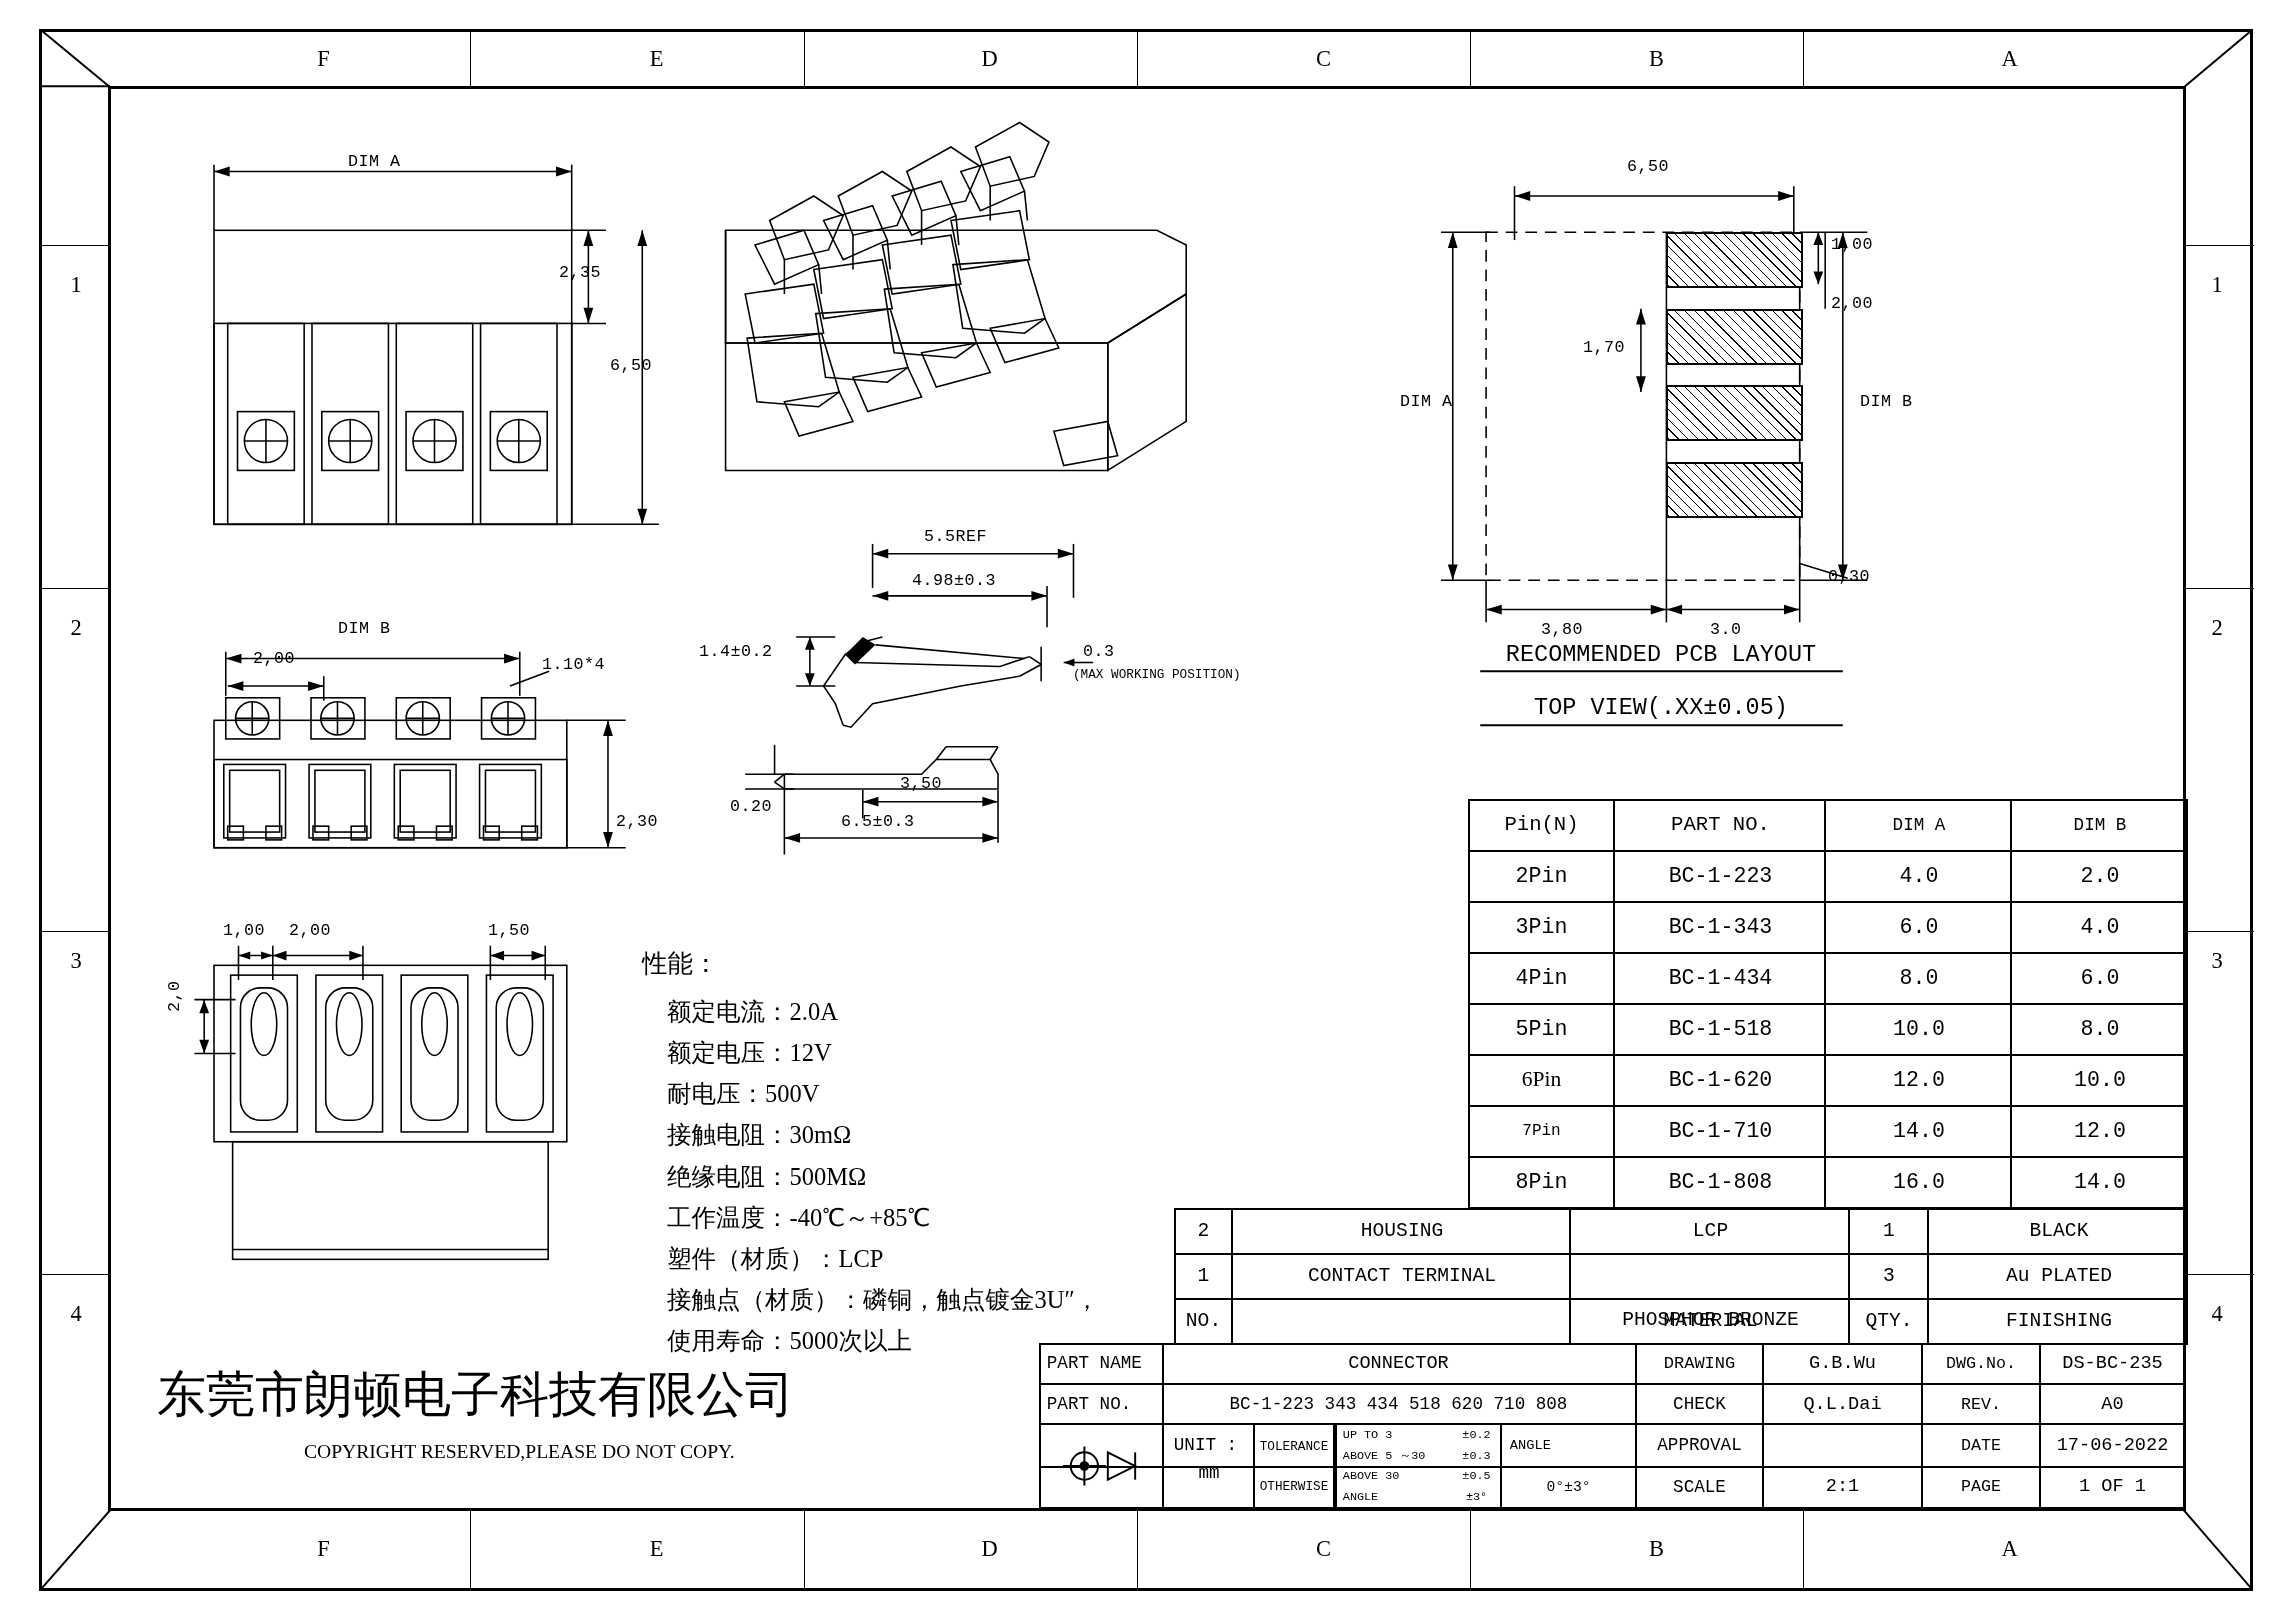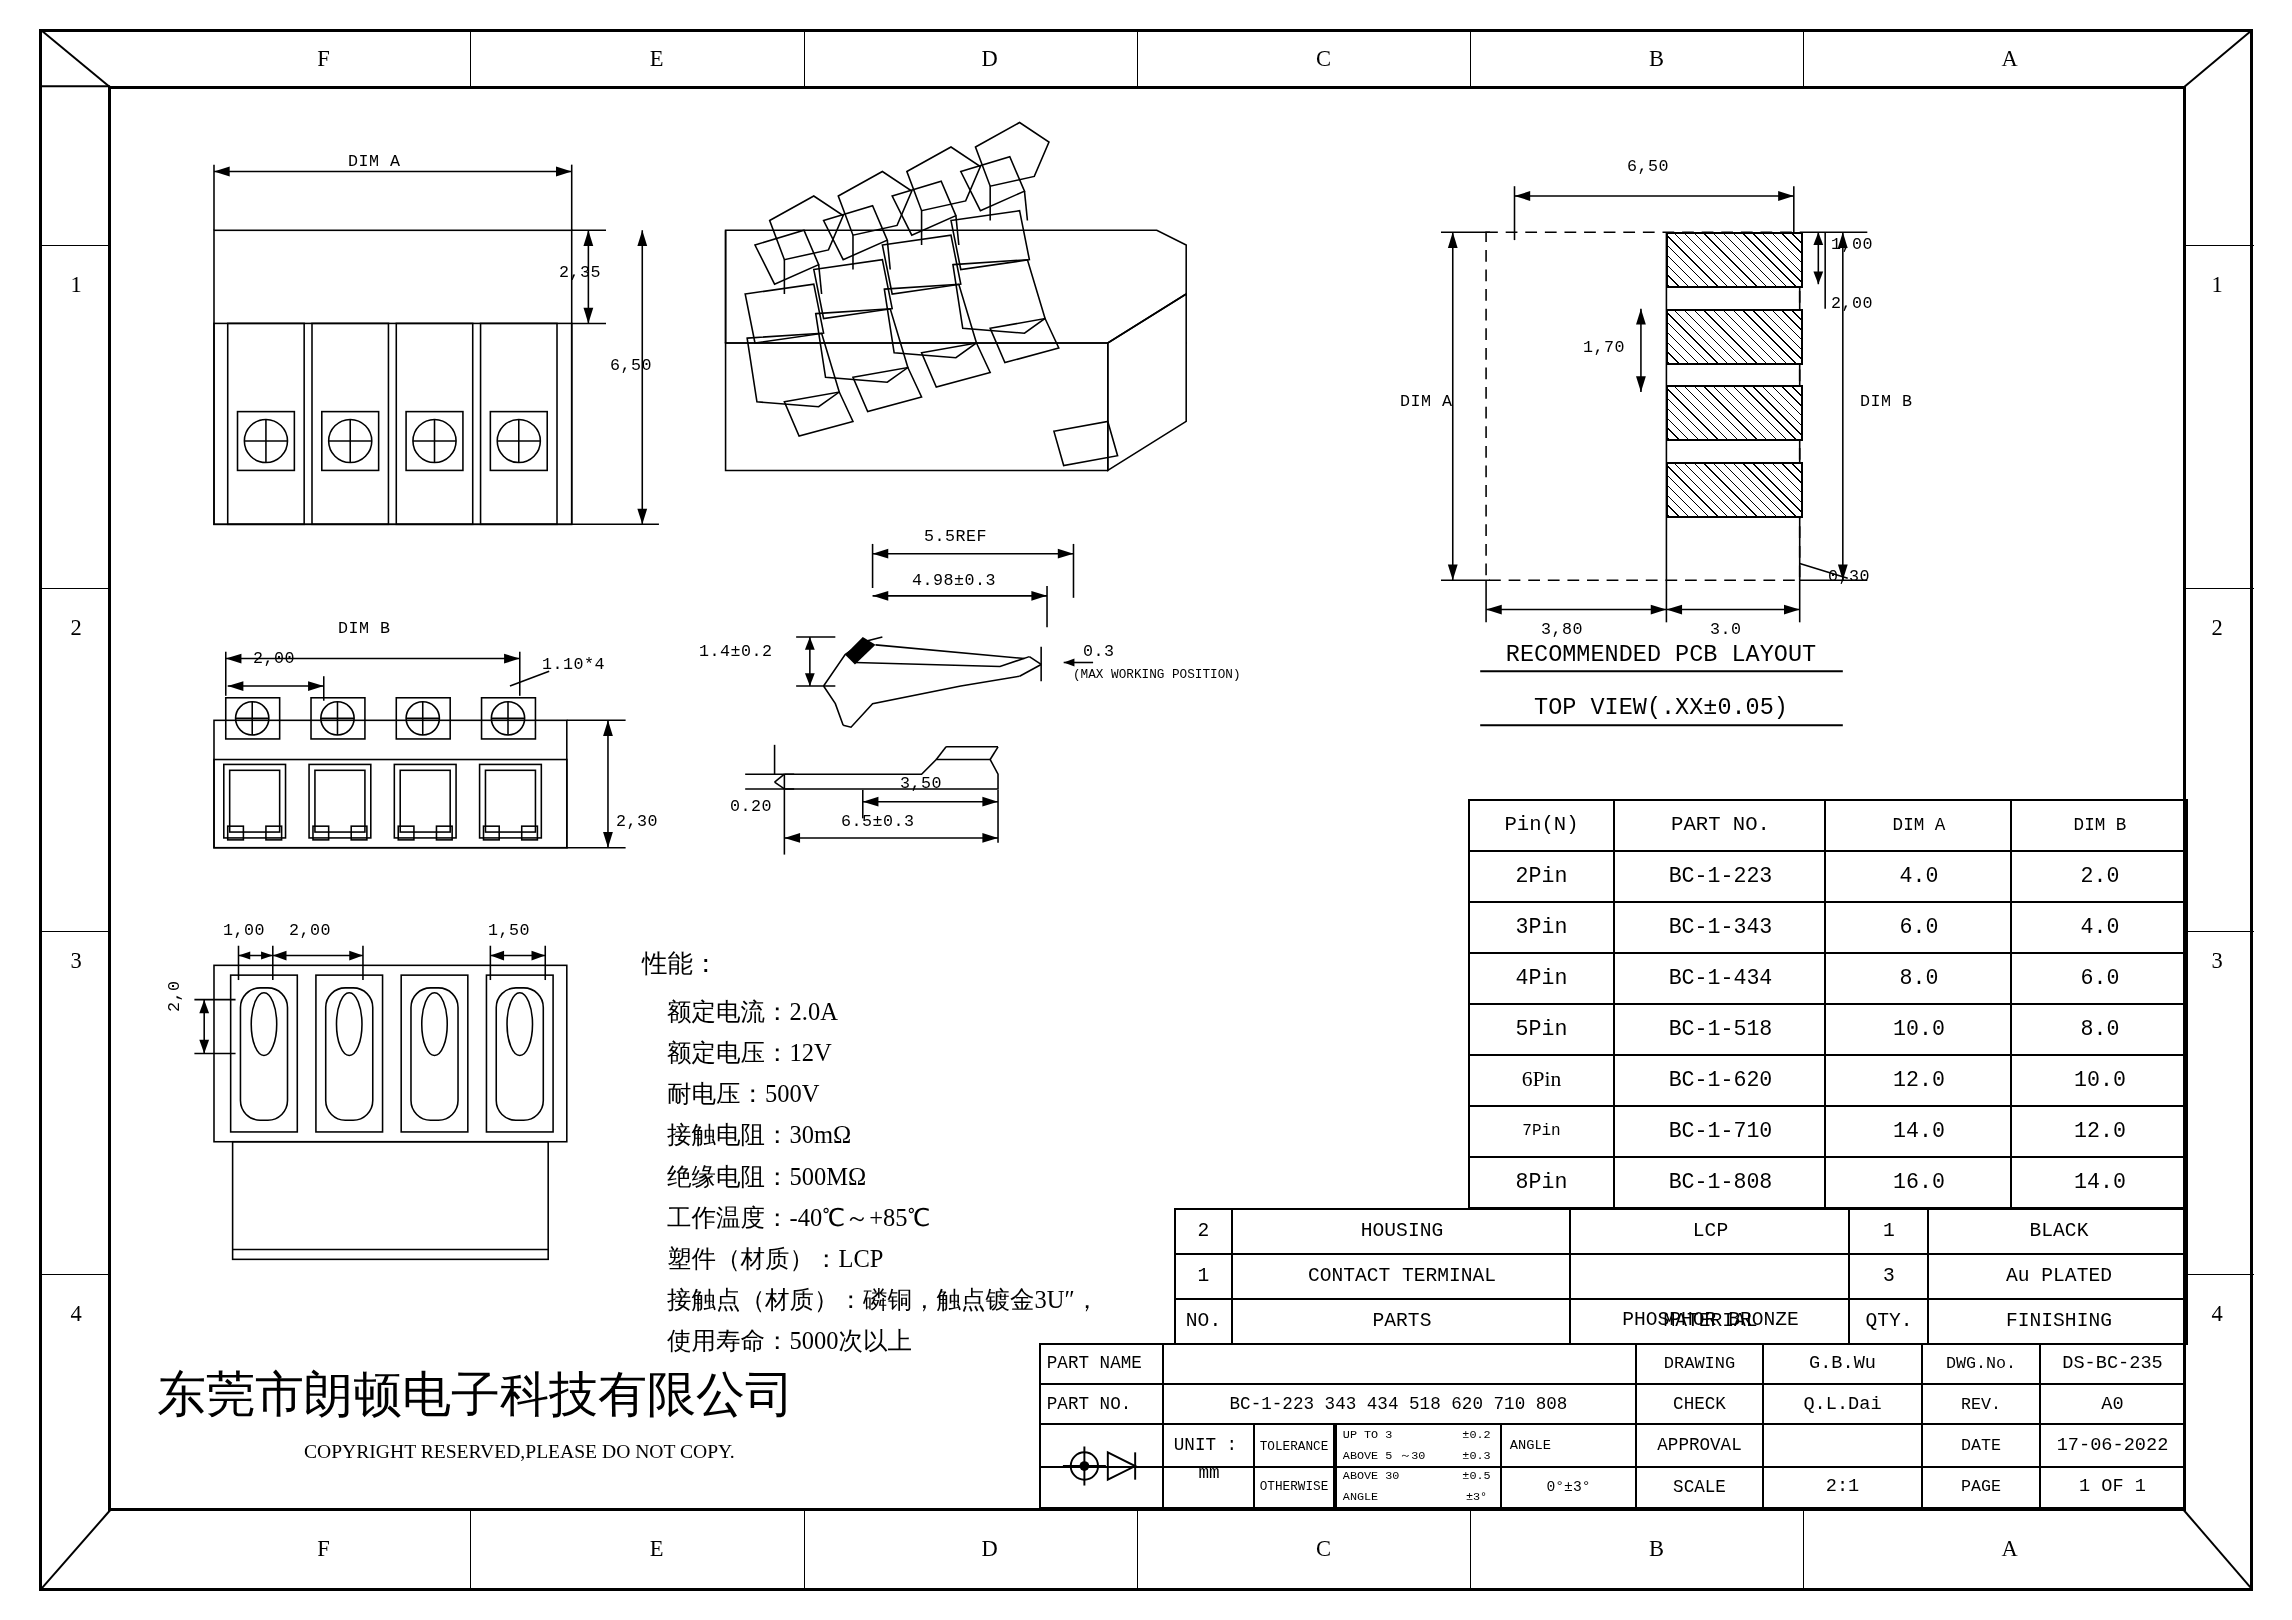--- a/index.html
+++ b/index.html
@@ -500,21 +500,20 @@
       <div class="cell" style="left:59px;top:0px;width:338px;height:45px;font-size:19.6px;font-family:'Liberation Mono',monospace;">HOUSING</div>
       <div class="cell" style="left:397px;top:0px;width:279px;height:45px;font-size:19.6px;font-family:'Liberation Mono',monospace;">LCP</div>
       <div class="cell" style="left:676px;top:0px;width:78px;height:45px;font-size:19.6px;font-family:'Liberation Mono',monospace;">1</div>
       <div class="cell" style="left:755px;top:0px;width:260px;height:45px;font-size:19.6px;font-family:'Liberation Mono',monospace;">BLACK</div>
       <div class="cell" style="left:0px;top:45px;width:59px;height:45px;font-size:19.6px;font-family:'Liberation Mono',monospace;">1</div>
       <div class="cell" style="left:59px;top:45px;width:338px;height:45px;font-size:19.6px;font-family:'Liberation Mono',monospace;">CONTACT TERMINAL</div>
       <div class="cell" style="left:397px;top:45px;width:279px;height:45px;font-size:19.6px;font-family:'Liberation Mono',monospace;margin-top:44px;">PHOSPHOR BRONZE</div>
       <div class="cell" style="left:676px;top:45px;width:78px;height:45px;font-size:19.6px;font-family:'Liberation Mono',monospace;">3</div>
       <div class="cell" style="left:755px;top:45px;width:260px;height:45px;font-size:19.6px;font-family:'Liberation Mono',monospace;">Au PLATED</div>
       <div class="cell" style="left:0px;top:90px;width:59px;height:45px;font-size:19.6px;font-family:'Liberation Mono',monospace;">NO.</div>
-      <div class="cell" style="left:59px;top:90px;width:338px;height:45px;font-size:19.6px;font-family:'Liberation Mono',monospace;">PARTS</div>
       <div class="cell" style="left:397px;top:90px;width:279px;height:45px;font-size:19.6px;font-family:'Liberation Mono',monospace;">MATERIAL</div>
       <div class="cell" style="left:676px;top:90px;width:78px;height:45px;font-size:19.6px;font-family:'Liberation Mono',monospace;">QTY.</div>
       <div class="cell" style="left:755px;top:90px;width:260px;height:45px;font-size:19.6px;font-family:'Liberation Mono',monospace;">FINISHING</div>
     </div>
 
   <div id="title-block" style="position: absolute; left: 1039px; top: 1343px; width: 1147px; height: 166px;">
       <div class="ln" style="left:0px;top:0px;width:1147px;height:2px;background:#000;position:absolute;"></div>
       <div class="ln" style="left:0px;top:164px;width:1147px;height:2px;background:#000;position:absolute;"></div>
       <div class="ln" style="left:0px;top:0px;width:2px;height:166px;background:#000;position:absolute;"></div>
       <div class="ln" style="left:1145px;top:0px;width:2px;height:166px;background:#000;position:absolute;"></div>
@@ -524,20 +523,21 @@
       <div class="ln" style="left:123px;top:0px;width:2px;height:80px;background:#000;position:absolute;"></div>
       <div class="ln" style="left:123px;top:80px;width:2px;height:85px;background:#000;position:absolute;"></div>
       <div class="ln" style="left:214px;top:80px;width:2px;height:85px;background:#000;position:absolute;"></div>
       <div class="ln" style="left:294px;top:80px;width:2px;height:85px;background:#000;position:absolute;"></div>
       <div class="ln" style="left:461px;top:80px;width:2px;height:85px;background:#000;position:absolute;"></div>
       <div class="ln" style="left:596px;top:0px;width:2px;height:166px;background:#000;position:absolute;"></div>
       <div class="ln" style="left:723px;top:0px;width:2px;height:166px;background:#000;position:absolute;"></div>
       <div class="ln" style="left:882px;top:0px;width:2px;height:166px;background:#000;position:absolute;"></div>
       <div class="ln" style="left:1000px;top:0px;width:2px;height:166px;background:#000;position:absolute;"></div>
       <div class="cellL" style="left:0px;top:0px;width:123px;height:40px;font-size:17.6px;font-family:'Liberation Mono',monospace;padding-left:7.8px;box-sizing:border-box;">PART NAME</div>
+      <div class="cell" style="left:124px;top:0px;width:471px;height:40px;font-size:18.6px;font-family:'Liberation Mono',monospace;">CONNECTOR</div>
       <div class="cellL" style="left:0px;top:42px;width:123px;height:38px;font-size:17.6px;font-family:'Liberation Mono',monospace;padding-left:7.8px;box-sizing:border-box;">PART NO.</div>
       <div class="cell" style="left:124px;top:42px;width:471px;height:38px;font-size:17.6px;font-family:'Liberation Mono',monospace;">BC-1-223 343 434 518 620 710 808</div>
       <div class="cellL" style="left:127px;top:82px;width:86px;height:39px;font-size:17.6px;font-family:'Liberation Mono',monospace;padding-left:7.8px;box-sizing:border-box;">UNIT :</div>
       <div class="cell" style="left:127px;top:110px;width:86px;height:39px;font-size:17.6px;font-family:'Liberation Mono',monospace;">mm</div>
       <div class="cell" style="left:216px;top:82px;width:78px;height:42px;font-size:12.7px;font-family:'Liberation Mono',monospace;">TOLERANCE</div>
       <div class="cell" style="left:216px;top:124px;width:78px;height:39px;font-size:12.7px;font-family:'Liberation Mono',monospace;">OTHERWISE</div>
       <div class="cellL" style="left:296px;top:82px;width:118px;height:20.6px;font-size:11.8px;font-family:'Liberation Mono',monospace;padding-left:7.8px;box-sizing:border-box;">UP TO 3</div>
       <div class="cell" style="left:414px;top:82px;width:47px;height:20.6px;font-size:11.8px;font-family:'Liberation Mono',monospace;">±0.2</div>
       <div class="cellL" style="left:296px;top:103px;width:118px;height:20.6px;font-size:11.8px;font-family:'Liberation Mono',monospace;padding-left:7.8px;box-sizing:border-box;">ABOVE 5 ～30</div>
       <div class="cell" style="left:414px;top:103px;width:47px;height:20.6px;font-size:11.8px;font-family:'Liberation Mono',monospace;">±0.3</div>

